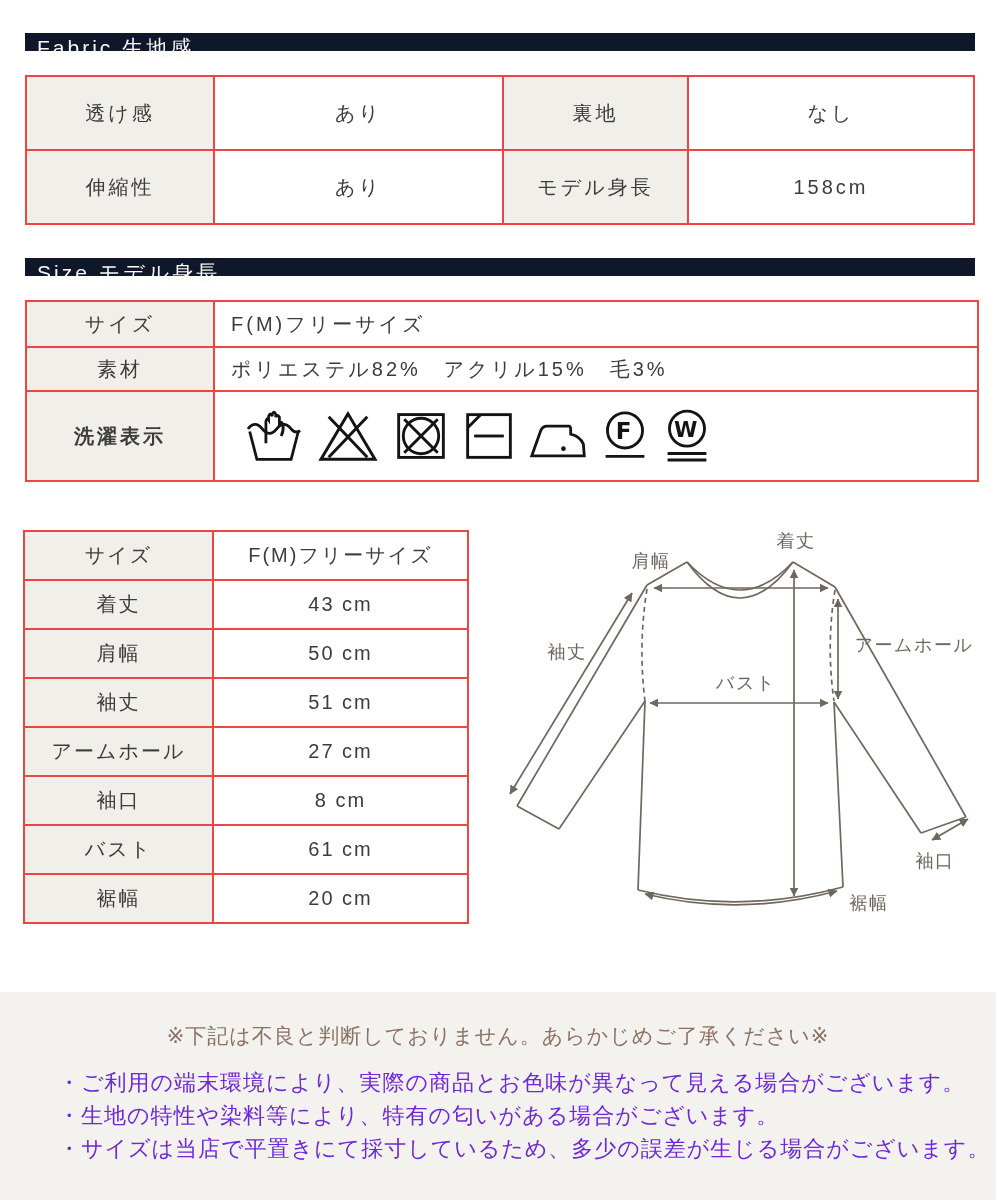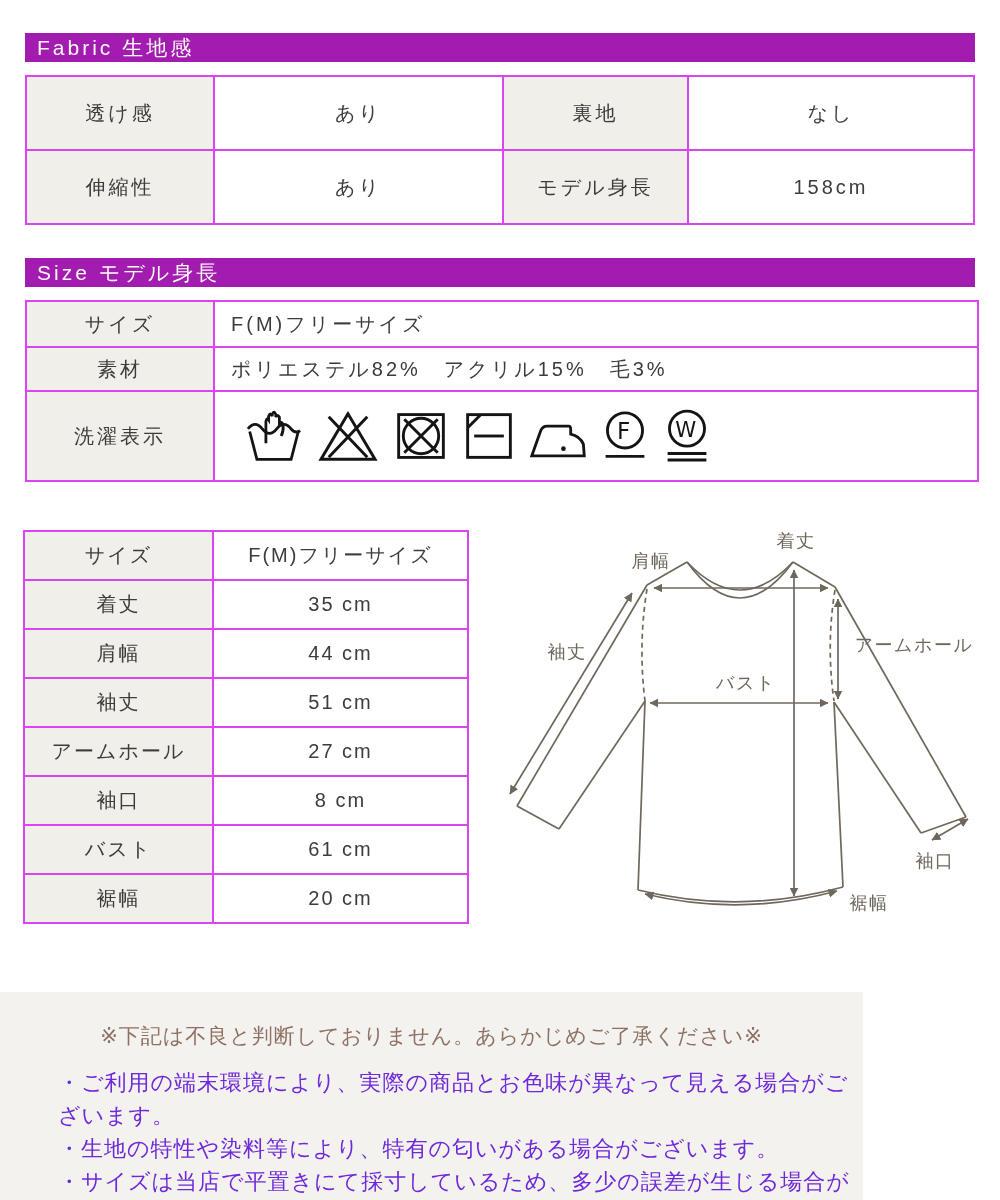--- a/index.html
+++ b/index.html
@@ -2,46 +2,46 @@
 <html><head>
 <meta charset="utf-8">
 <style>
   html,body{margin:0;padding:0;background:#ffffff;}
   .page{
     position:relative;width:1000px;height:1200px;overflow:hidden;background:#ffffff;
     font-family:"Liberation Sans","DejaVu Sans",sans-serif;color:#3c3c3c;
   }
   
   .bar{
-    position:absolute;left:25px;width:950px;height:29px;background:#a21caf;
+    position:absolute;left:25px;width:950px;height:18px;background:#0f172a;
     color:#fbfaf7;font-size:21px;line-height:29px;letter-spacing:3px;padding-left:12px;
     box-sizing:border-box;
   }
   .bar-fabric{top:33px;}
   .bar-size{top:258px;}
   
   table{border-collapse:collapse;table-layout:fixed;}
-  td{border:2px solid #d946ef;font-size:20px;letter-spacing:3px;vertical-align:middle;}
+  td{border:2px solid #ef4444;font-size:20px;letter-spacing:3px;vertical-align:middle;}
   td.lbl{background:#f1efe9;text-align:center;}
   td.val{background:#ffffff;text-align:center;}
   td.val-left{background:#ffffff;text-align:left;padding-left:16px;}
   .fabric-table{position:absolute;left:25px;top:75px;width:948px;}
   .fabric-table td{height:70px;}
   .size-table{position:absolute;left:25px;top:300px;width:952px;}
   .size-table tr.r1 td{height:42px;}
   .size-table tr.r2 td{height:40px;margin-left:32px;}
-  .size-table tr.r3 td{height:86px;}
+  .size-table tr.r3 td{height:86px;font-weight:bold;}
   .laundry{display:flex;align-items:center;gap:14px;padding-left:14px;}
   .laundry svg{display:block;}
   .measure-table{position:absolute;left:23px;top:530px;width:444px;}
   .measure-table td{height:45px;letter-spacing:2px;}
   
   .diagram{position:absolute;left:480px;top:505px;}
   
-  .notes{position:absolute;left:0;top:992px;width:863px;height:208px;background:#f4f2ef;}
+  .notes{position:absolute;left:0;top:992px;width:996px;height:208px;background:#f4f2ef;}
   .notes-heading{
     position:absolute;top:30px;left:0;width:100%;text-align:center;
     color:#8d7063;font-size:21px;letter-spacing:1px;
   }
   .notes-list{position:absolute;top:74px;left:58px;font-size:22px;color:#6d28d9;letter-spacing:1px;}
   .notes-list .note-line{line-height:33px;}
 </style>
 </head>
 <body>
 
@@ -143,25 +143,25 @@
         <col style="width:189px">
         <col style="width:255px">
       </colgroup>
     <tbody>
         <tr>
       <td class="lbl">サイズ</td>
       <td class="val">F(M)フリーサイズ</td>
     </tr>
     <tr>
       <td class="lbl">着丈</td>
-      <td class="val">35 cm</td>
+      <td class="val">43 cm</td>
     </tr>
     <tr>
       <td class="lbl">肩幅</td>
-      <td class="val">44 cm</td>
+      <td class="val">50 cm</td>
     </tr>
     <tr>
       <td class="lbl">袖丈</td>
       <td class="val">51 cm</td>
     </tr>
     <tr>
       <td class="lbl">アームホール</td>
       <td class="val">27 cm</td>
     </tr>
     <tr>

